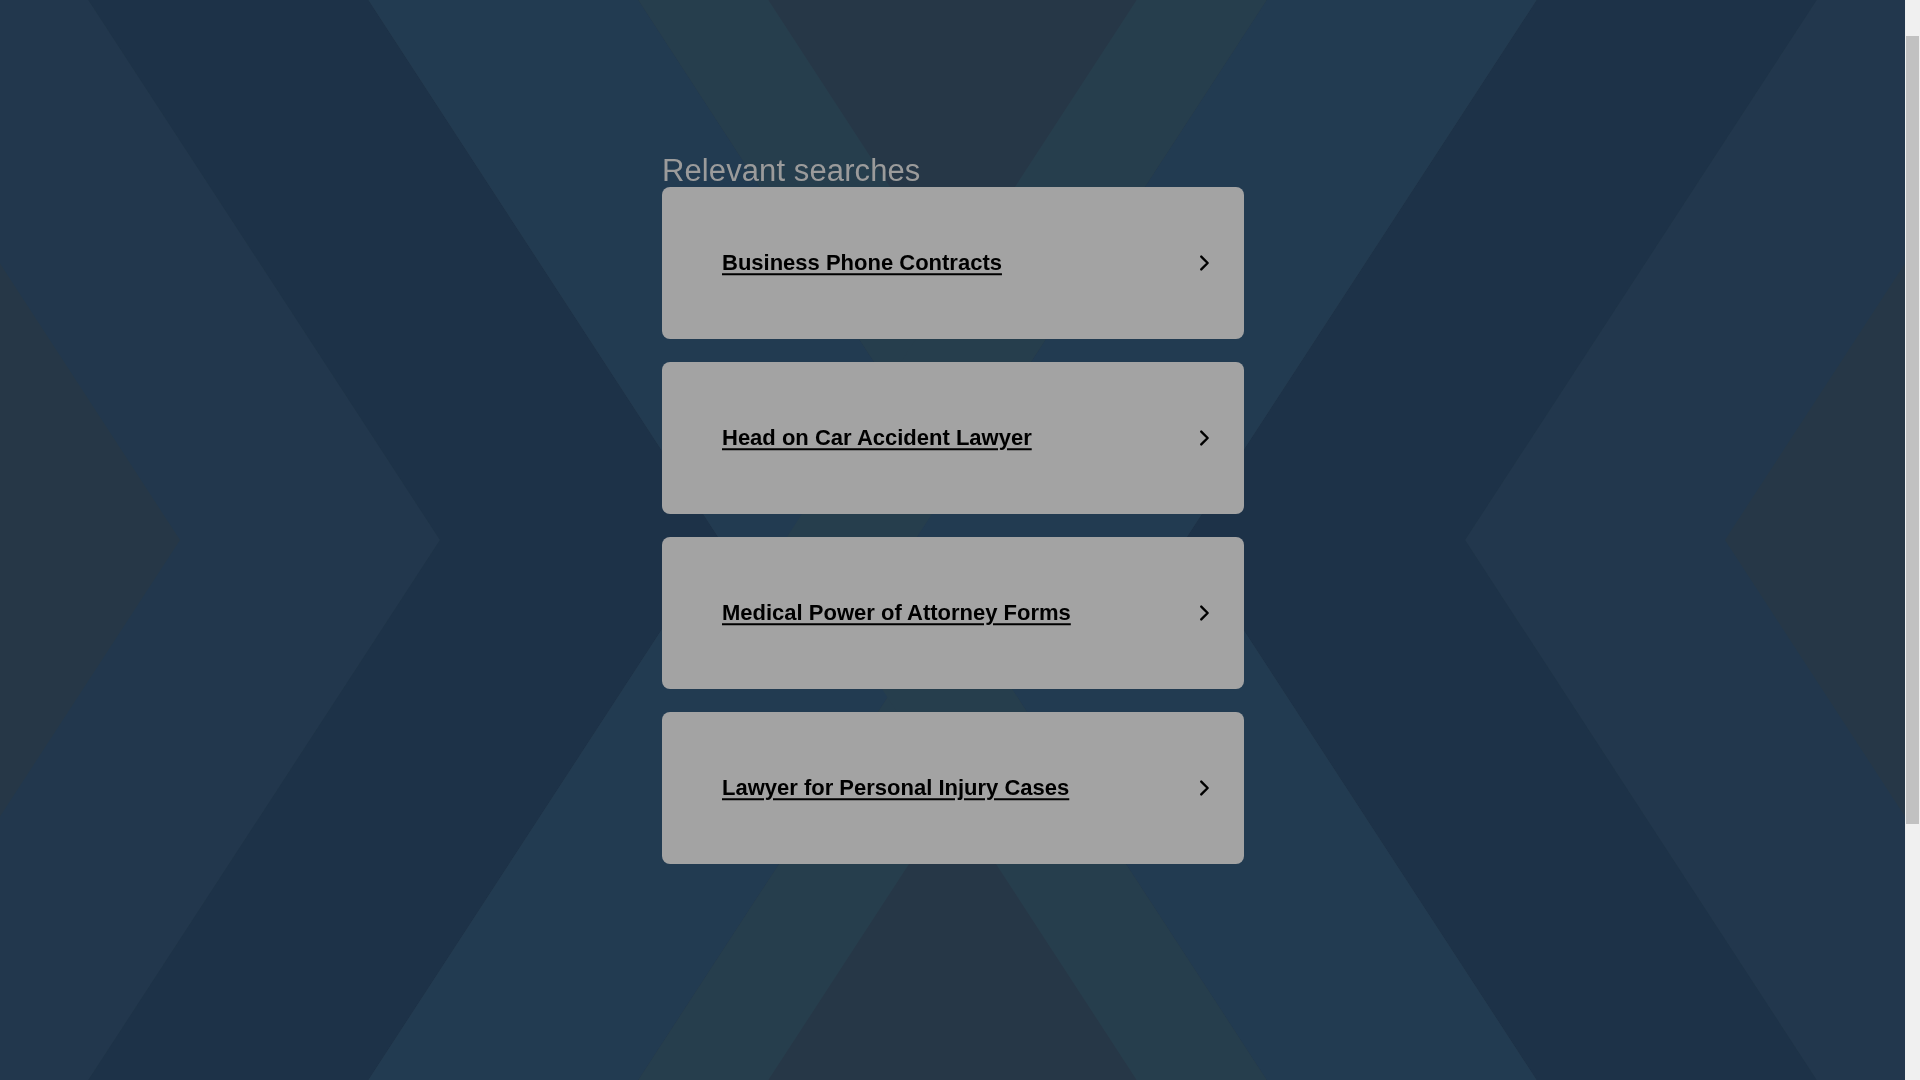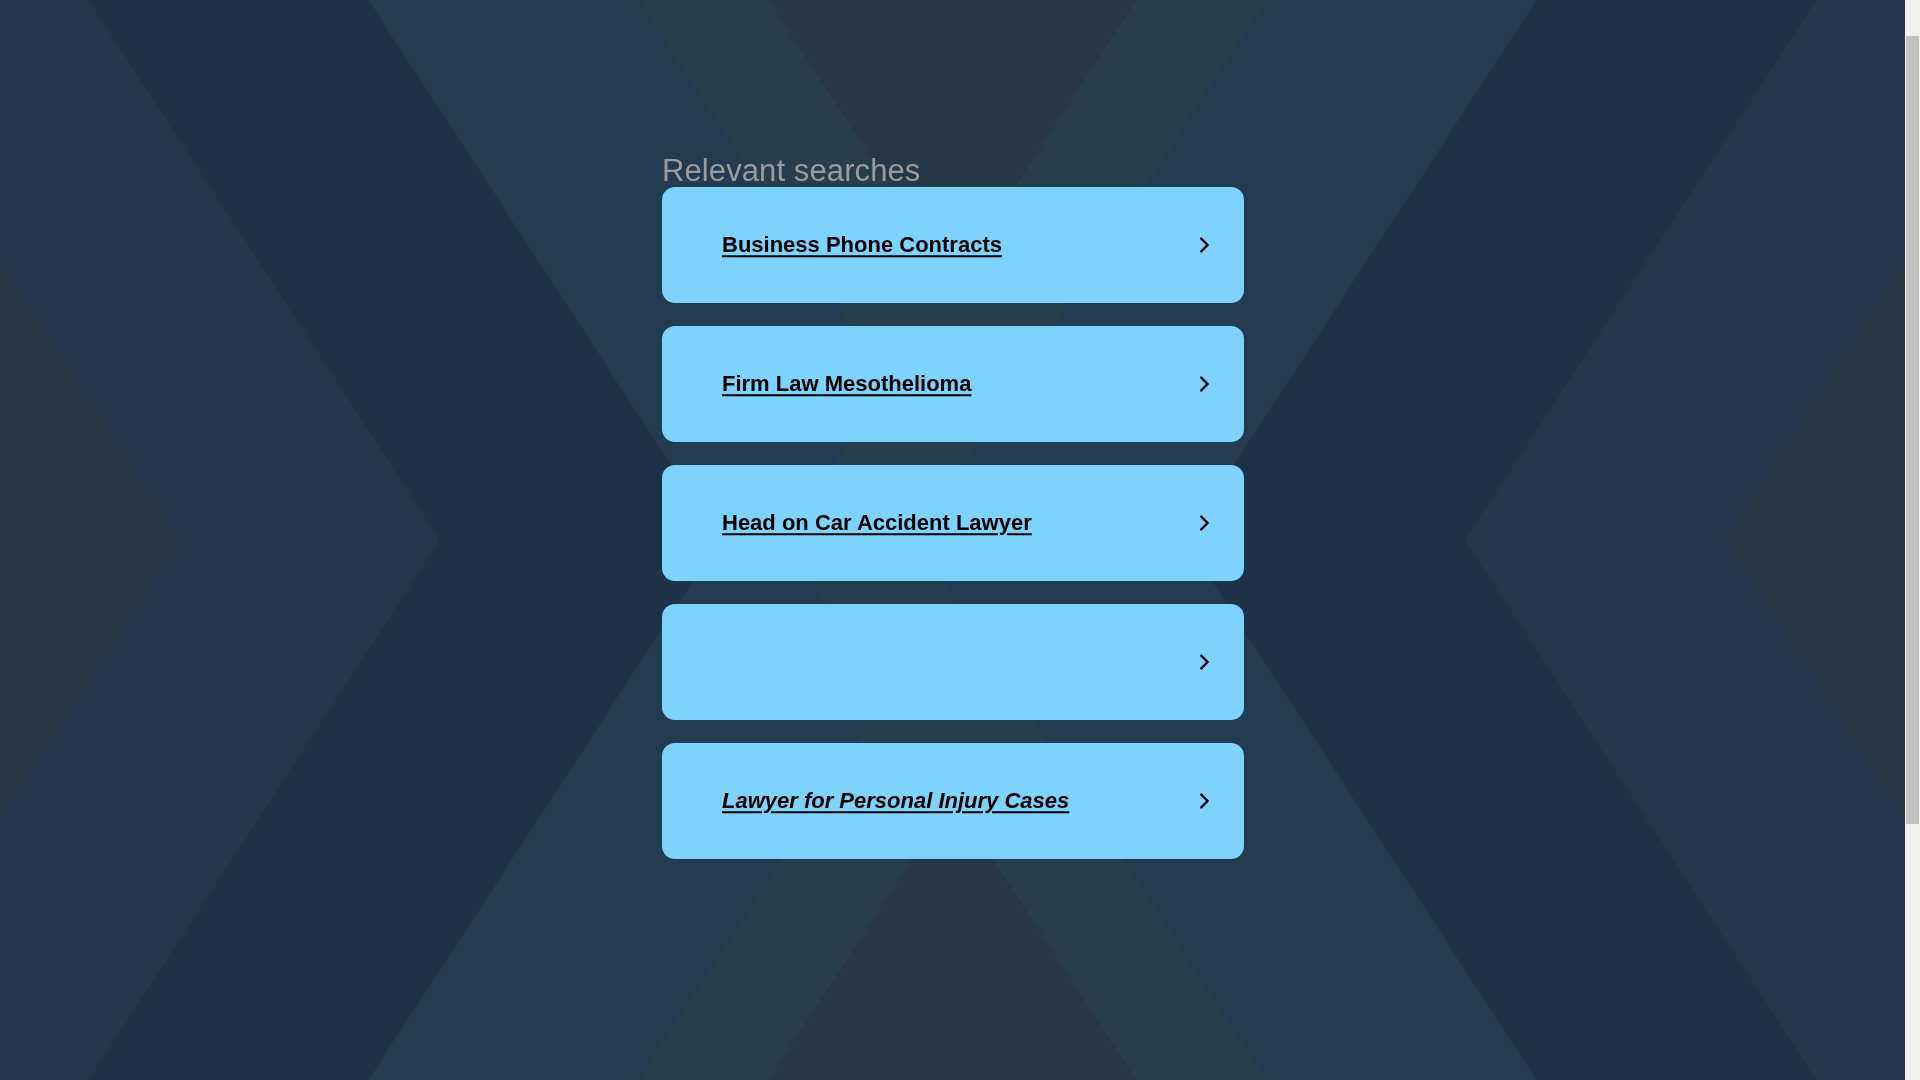--- a/index.html
+++ b/index.html
@@ -61,23 +61,23 @@
 
   #cards {
     position: absolute;
     top: 187px;
     left: 0;
     width: 582px;
   }
 
   .search-card {
     width: 582px;
-    height: 116px;
-    background: #7dd3fc;
-    border-radius: 13px;
+    height: 152px;
+    background: #a3a3a3;
+    border-radius: 8px;
     margin-bottom: 23px;
     position: relative;
     display: flex;
     align-items: center;
     cursor: pointer;
   }
 
   .card-label {
     position: absolute;
     left: 60px;
@@ -169,44 +169,37 @@
 
     <div class="search-card">
           <a class="card-label" href="#" style="text-decoration: underline; color: rgb(0, 0, 0);">Business Phone Contracts</a>
           <span class="card-chevron">
             <svg viewBox="0 0 24 24" fill="none" stroke="#000000" stroke-width="2.6" stroke-linecap="round" stroke-linejoin="round">
               <polyline points="9 5 16 12 9 19"></polyline>
             </svg>
           </span>
         </div>
         <div class="search-card">
-          <a class="card-label" href="#" style="text-decoration: underline; color: rgb(0, 0, 0);">Firm Law Mesothelioma</a>
+          <a class="card-label" href="#" style="text-decoration: underline; color: rgb(0, 0, 0);">Head on Car Accident Lawyer</a>
           <span class="card-chevron">
             <svg viewBox="0 0 24 24" fill="none" stroke="#000000" stroke-width="2.6" stroke-linecap="round" stroke-linejoin="round">
               <polyline points="9 5 16 12 9 19"></polyline>
             </svg>
           </span>
         </div>
         <div class="search-card">
-          <a class="card-label" href="#" style="text-decoration: underline; color: rgb(0, 0, 0);">Head on Car Accident Lawyer</a>
+          <a class="card-label" href="#" style="text-decoration: underline; color: rgb(0, 0, 0);">Medical Power of Attorney Forms</a>
           <span class="card-chevron">
             <svg viewBox="0 0 24 24" fill="none" stroke="#000000" stroke-width="2.6" stroke-linecap="round" stroke-linejoin="round">
               <polyline points="9 5 16 12 9 19"></polyline>
             </svg>
           </span>
         </div>
         <div class="search-card">
-          <span class="card-chevron">
-            <svg viewBox="0 0 24 24" fill="none" stroke="#000000" stroke-width="2.6" stroke-linecap="round" stroke-linejoin="round">
-              <polyline points="9 5 16 12 9 19"></polyline>
-            </svg>
-          </span>
-        </div>
-        <div class="search-card">
-          <a class="card-label" href="#" style="text-decoration: underline; color: rgb(0, 0, 0); font-style: italic;">Lawyer for Personal Injury Cases</a>
+          <a class="card-label" href="#" style="text-decoration: underline; color: rgb(0, 0, 0);">Lawyer for Personal Injury Cases</a>
           <span class="card-chevron">
             <svg viewBox="0 0 24 24" fill="none" stroke="#000000" stroke-width="2.6" stroke-linecap="round" stroke-linejoin="round">
               <polyline points="9 5 16 12 9 19"></polyline>
             </svg>
           </span>
         </div>
       </div>
 
   </div>
 </div>

